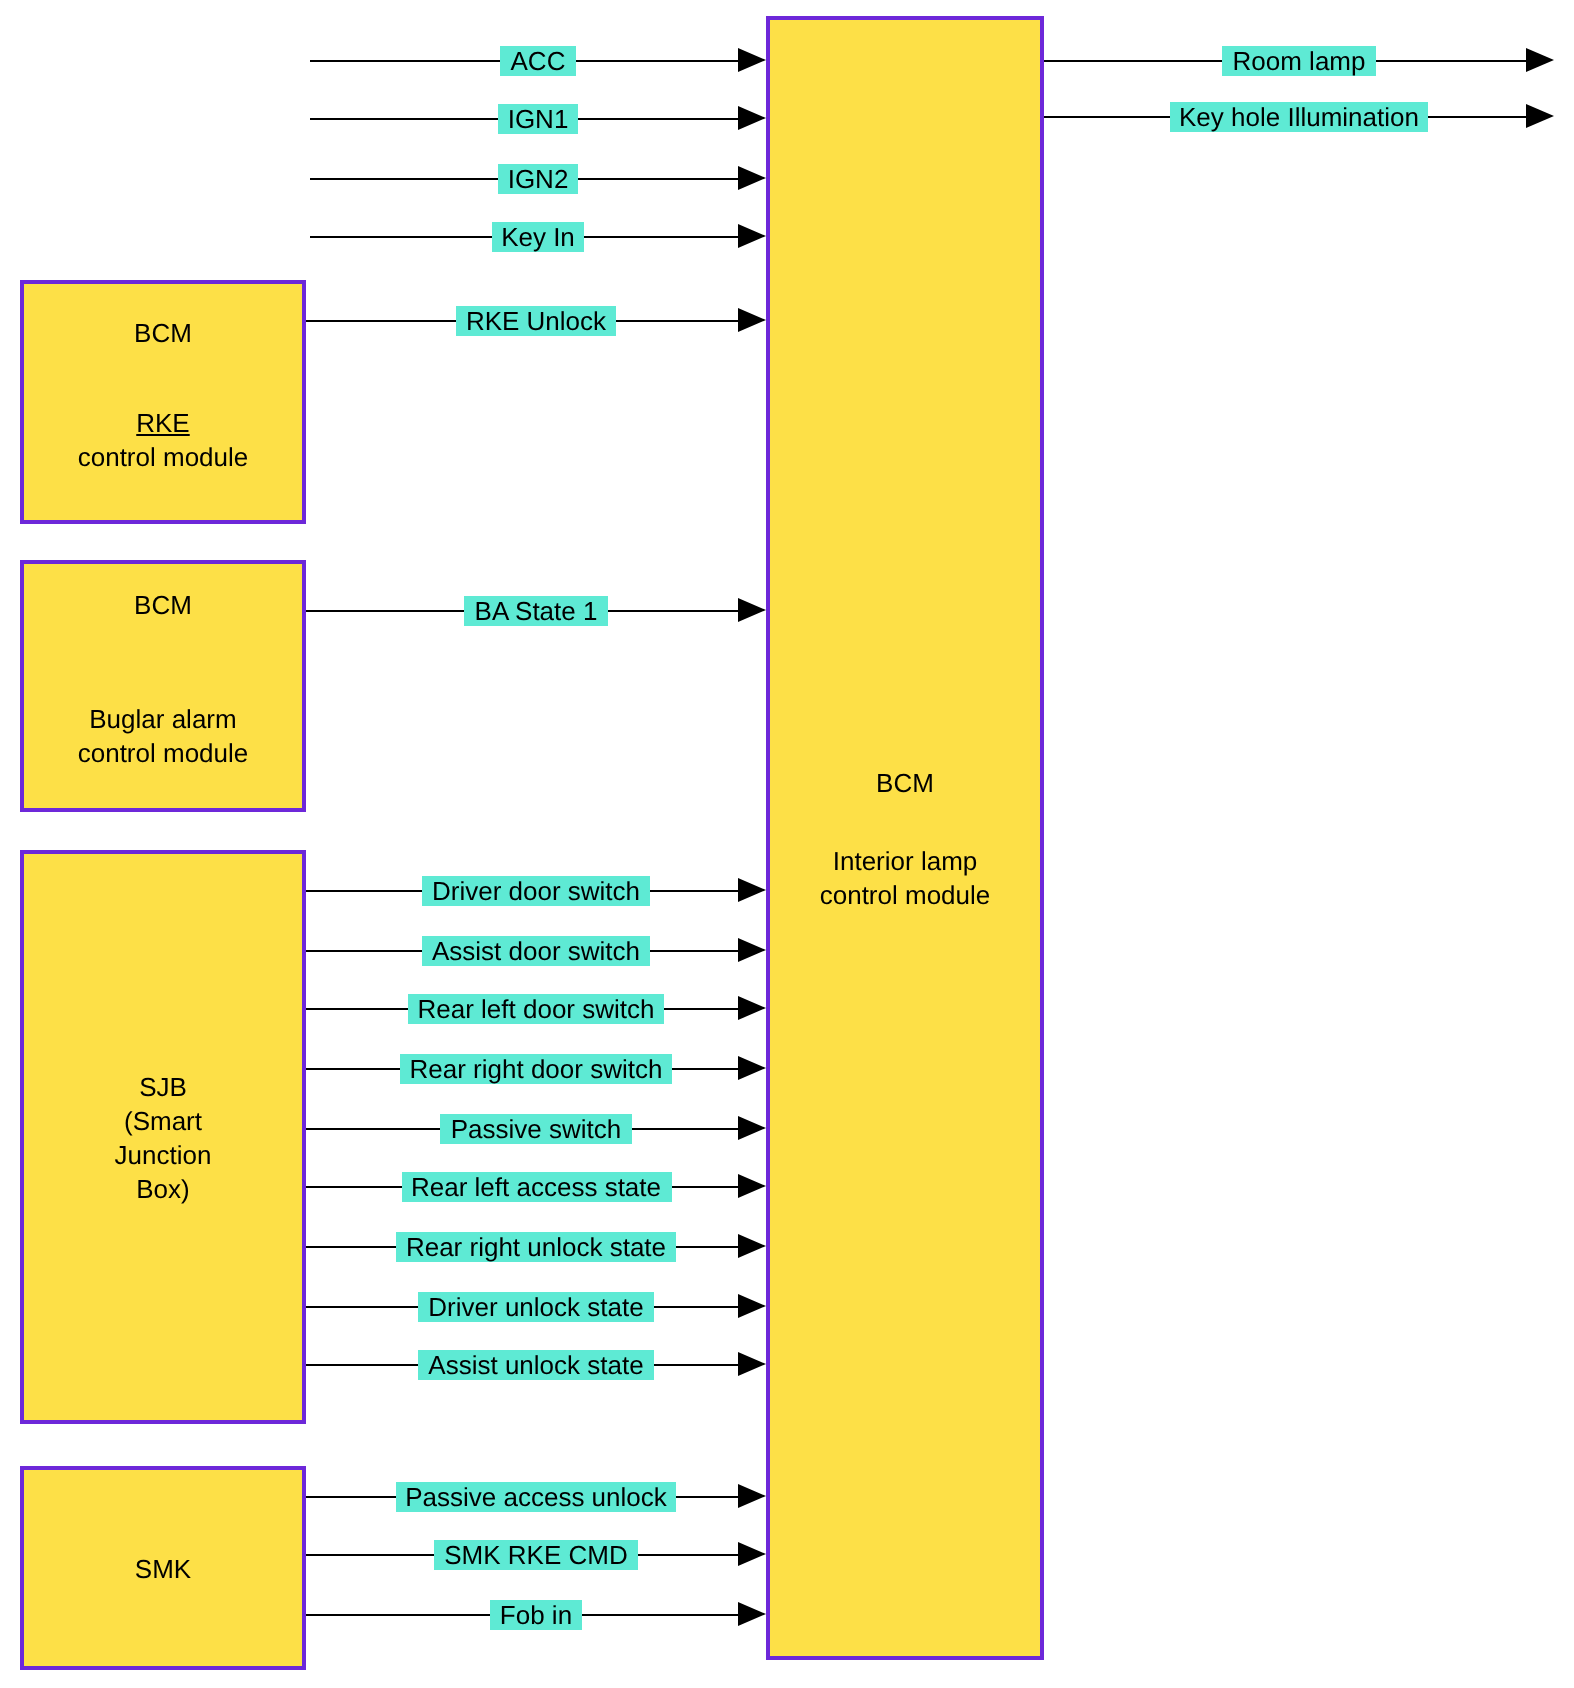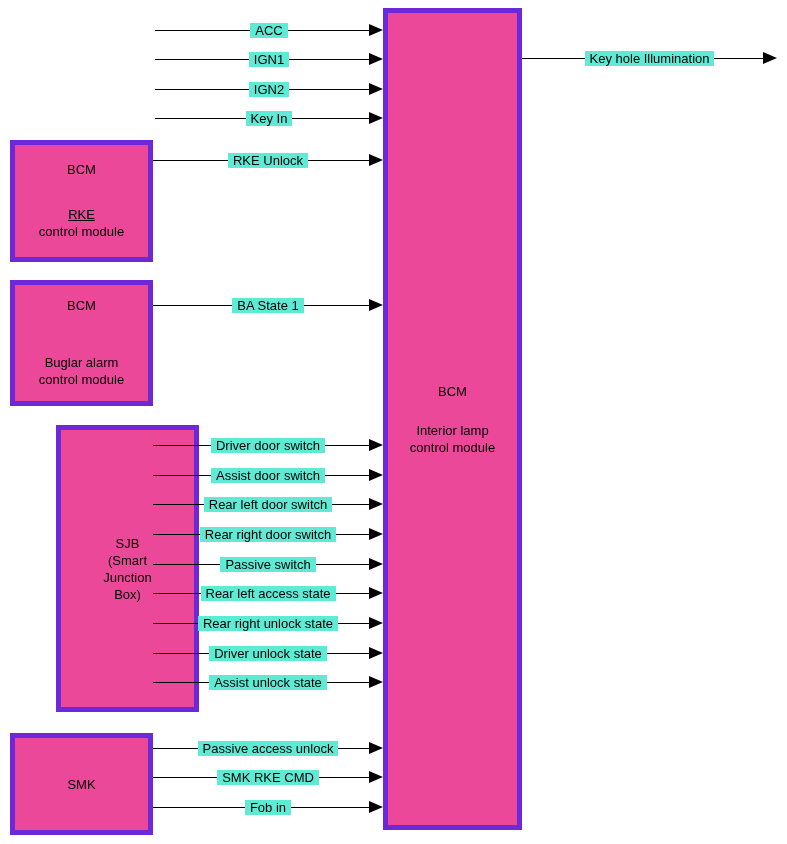--- a/index.html
+++ b/index.html
@@ -1,28 +1,28 @@
 <!DOCTYPE html>
 <html><head>
 <meta charset="utf-8">
 <style>
   * { margin:0; padding:0; box-sizing:border-box; }
   html,body { background:#ffffff; }
   body { font-family:"Liberation Sans", sans-serif; color:#000; }
   .canvas { position:relative; width:787px; height:844px; background:#fff; font-size:13px; overflow:hidden; }
 
   .box {
-    position:absolute; border:5px solid #6d28d9; background:#ec4899;
+    position:absolute; border:2px solid #6d28d9; background:#fde047;
     display:flex; flex-direction:column; align-items:center; text-align:center;
     line-height:17px;
   }
   #box-central { left:383px; top:8px;   width:139px; height:822px; justify-content:center; }
   #box-rke     { left:10px;  top:140px; width:143px; height:122px; padding-top:16px; }
   #box-burglar { left:10px;  top:280px; width:143px; height:126px; padding-top:12px; }
-  #box-sjb     { left:10px;  top:425px; width:143px; height:287px; justify-content:center;margin-left:46px; }
+  #box-sjb     { left:10px;  top:425px; width:143px; height:287px; justify-content:center; }
   #box-smk     { left:10px;  top:733px; width:143px; height:102px; justify-content:center; }
   .box-line { display:block; white-space:nowrap; }
   .gap-lg { margin-top:40px; }
   .gap-md { margin-top:28px;text-decoration:underline; }
   .gap-sm { margin-top:22px; }
 
   .signal {
     position:absolute; height:18px;
     display:flex; align-items:center; justify-content:center;
   }
@@ -160,19 +160,24 @@
     <span class="wire"></span>
     <span class="sig-label">SMK RKE CMD</span>
     <span class="arrowhead"></span>
   </div>
   <div class="signal" style="left:153px;top:798px;width:230px">
     <span class="wire"></span>
     <span class="sig-label">Fob in</span>
     <span class="arrowhead"></span>
   </div>
 
+  <div class="signal" style="left:522px;top:21px;width:255px">
+    <span class="wire"></span>
+    <span class="sig-label">Room lamp</span>
+    <span class="arrowhead"></span>
+  </div>
   <div class="signal" style="left:522px;top:49px;width:255px">
     <span class="wire"></span>
     <span class="sig-label">Key hole Illumination</span>
     <span class="arrowhead"></span>
   </div>
 
 </div>
 
 </body></html>

